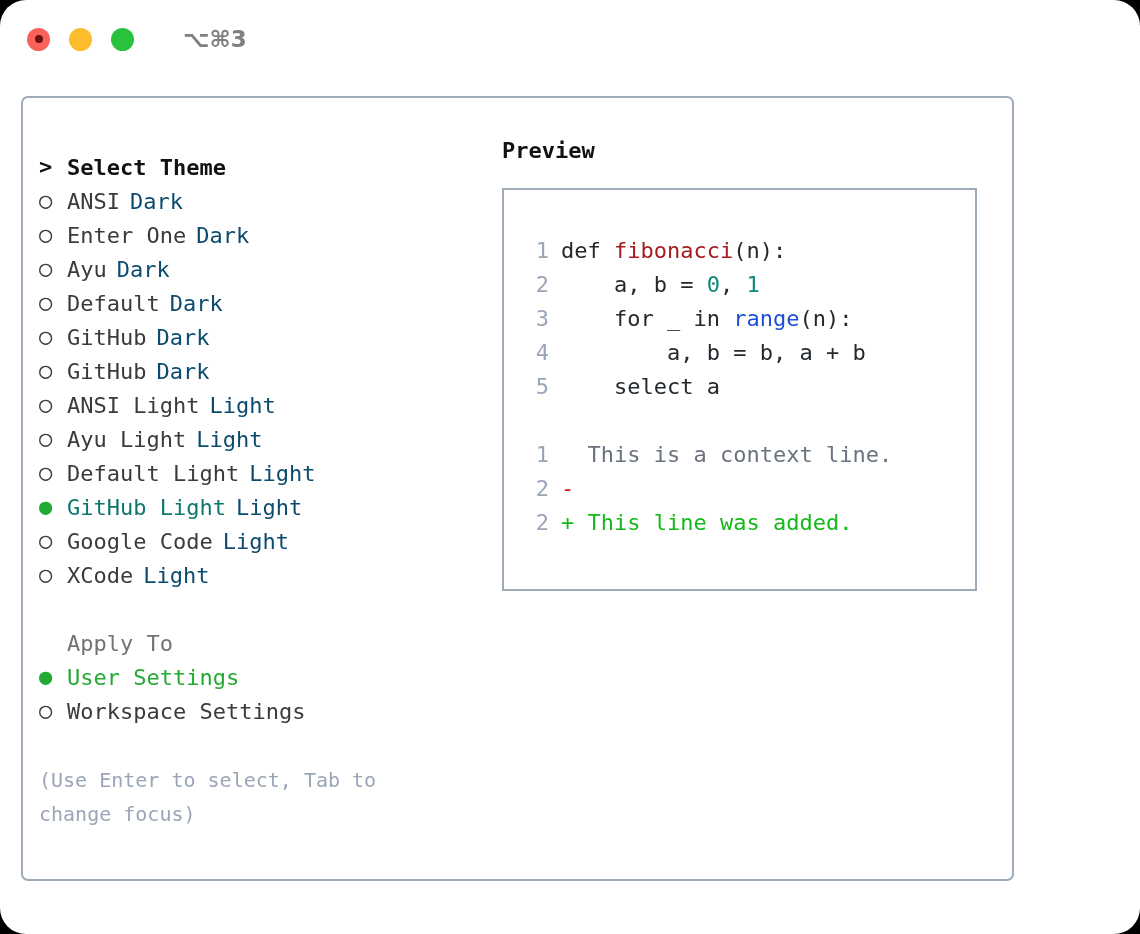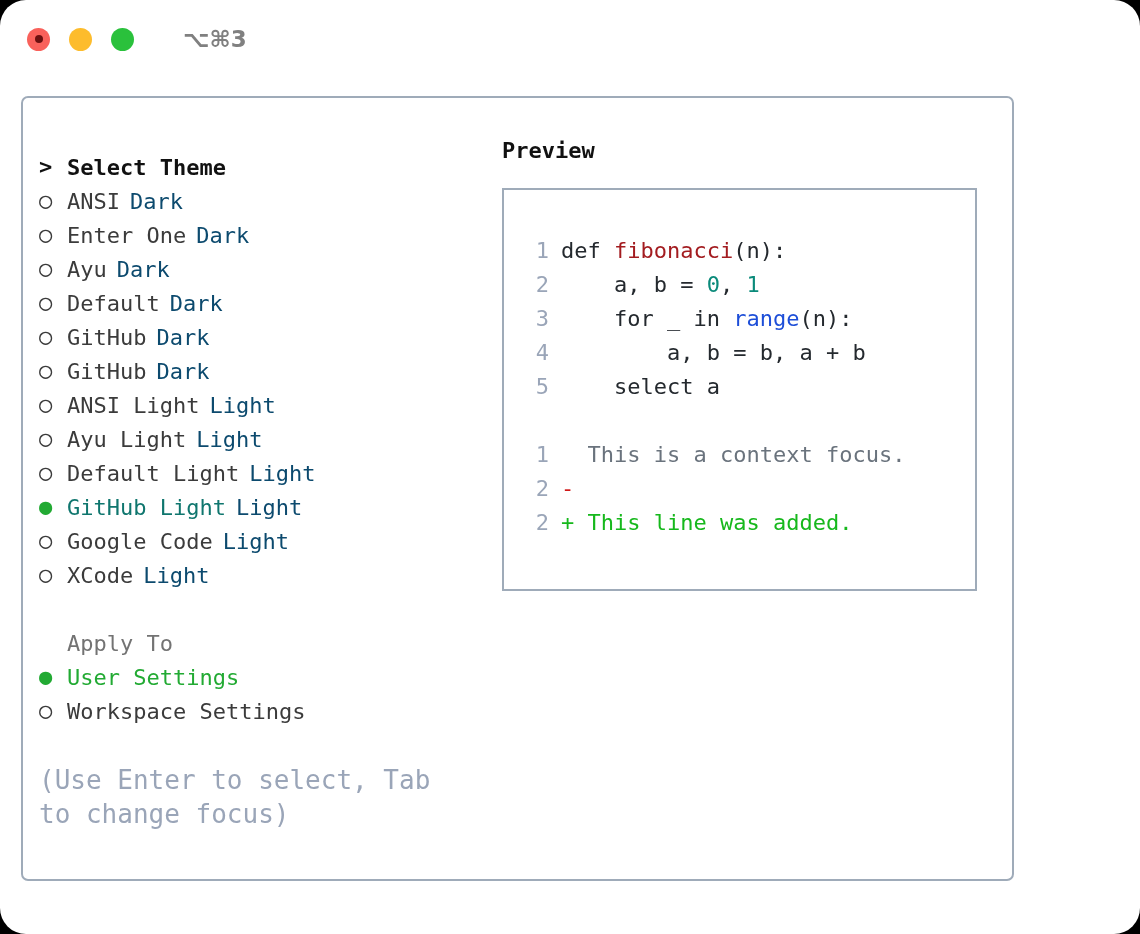--- a/index.html
+++ b/index.html
@@ -135,21 +135,21 @@
 
   .apply-name { color: #3b3b3b; }
   .apply-name.selected { color: #22aa33; }
 
   .hint {
     position: absolute;
     left: 16px;
     top: 665px;
     width: 420px;
     color: #9aa5b8;
-    font-size: 26px;
+    font-size: 20px;
     line-height: 34px;
   }
 
   
   .right-col {
     position: absolute;
     left: 479px;
     top: 35px;
     width: 480px;
   }
@@ -266,21 +266,21 @@
           <div class="code-area">
             <div id="code-lines">
                 <div class="code-line"><span class="lnum">1</span><span class="tok-plain">def </span><span class="tok-func">fibonacci</span><span class="tok-plain">(n):</span></div>
                 <div class="code-line"><span class="lnum">2</span><span class="tok-plain">    a, b = </span><span class="tok-num">0</span><span class="tok-plain">, </span><span class="tok-num">1</span></div>
                 <div class="code-line"><span class="lnum">3</span><span class="tok-plain">    for _ in </span><span class="tok-builtin">range</span><span class="tok-plain">(n):</span></div>
                 <div class="code-line"><span class="lnum">4</span><span class="tok-plain">        a, b = b, a + b</span></div>
                 <div class="code-line"><span class="lnum">5</span><span class="tok-plain">    select a</span></div>
               </div>
             <div class="diff-gap"></div>
             <div id="diff-lines">
-                <div class="diff-line"><span class="lnum">1</span><span class="diff-ctx">  </span><span class="diff-ctx">This is a context focus.</span></div>
+                <div class="diff-line"><span class="lnum">1</span><span class="diff-ctx">  </span><span class="diff-ctx">This is a context line.</span></div>
                 <div class="diff-line"><span class="lnum">2</span><span class="diff-del">- </span></div>
                 <div class="diff-line"><span class="lnum">2</span><span class="diff-add">+ </span><span class="diff-add">This line was added.</span></div>
               </div>
           </div>
         </div>
       </div>
 
     </div>
   </div>
 </div>

